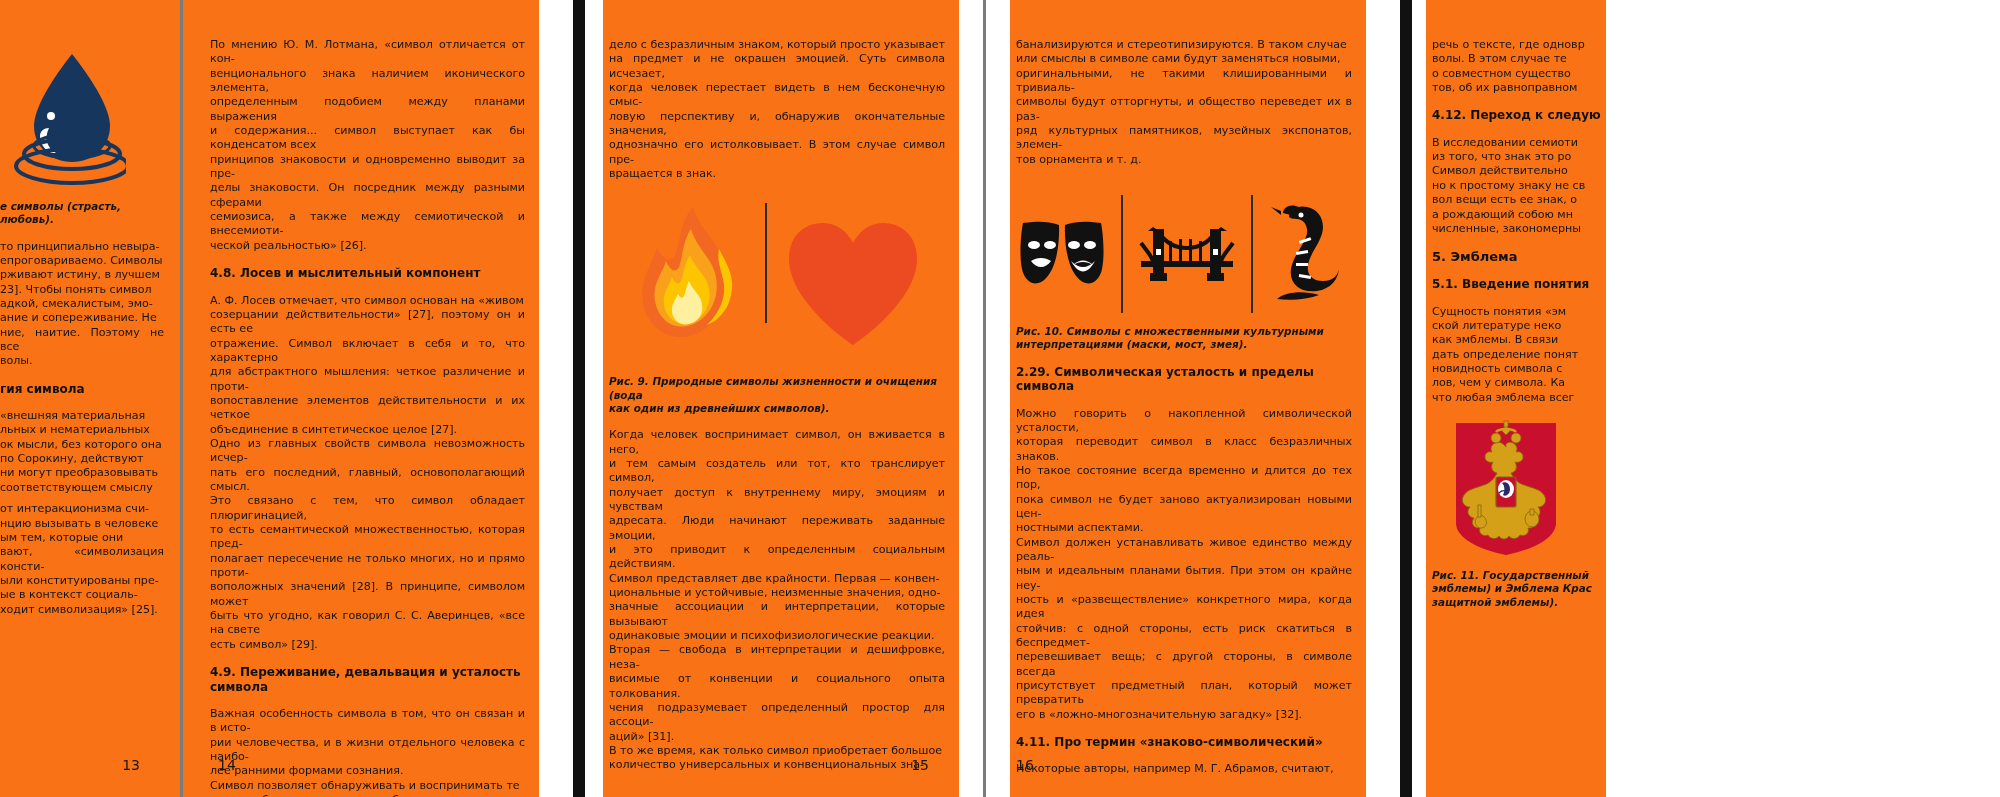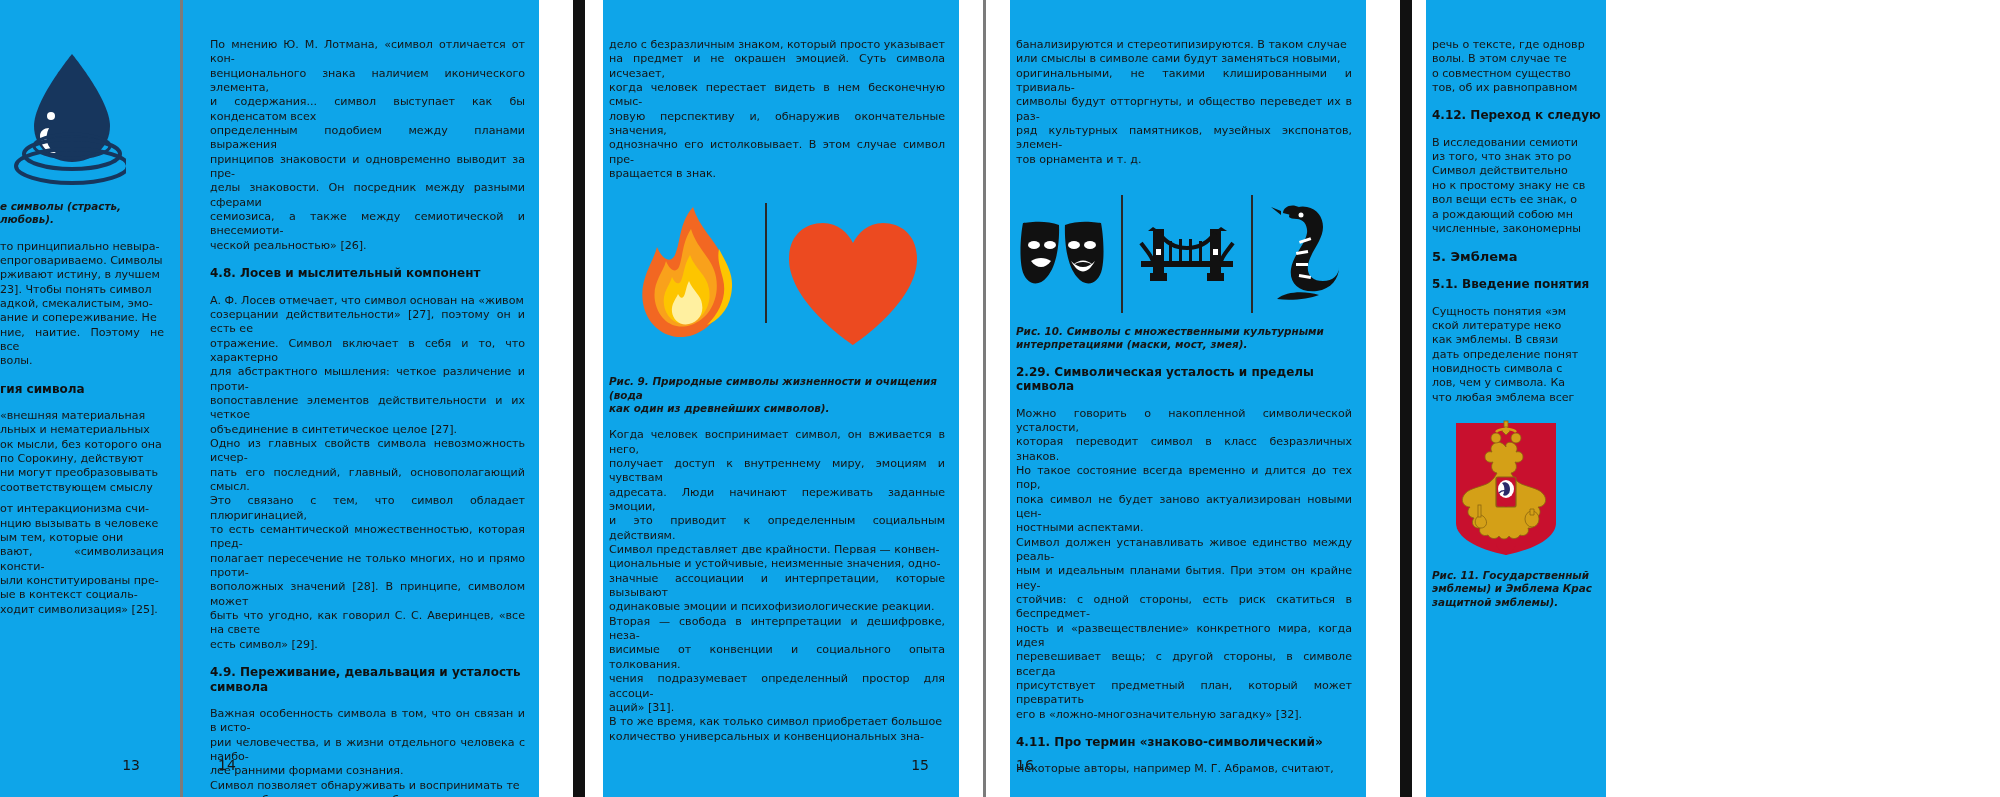--- a/index.html
+++ b/index.html
@@ -13,21 +13,21 @@
     position:relative;
     width:2000px;height:797px;
     display:flex;
     align-items:stretch;
     background:#fff;
   }
 
   
   .page{
     position:relative;
-    background:#0ea5e9;
+    background:#f97316;
     box-sizing:border-box;
     overflow:hidden;
     flex:0 0 auto;
   }
   .page-inner{
     position:relative;
     height:100%;
     box-sizing:border-box;
     padding-top:38px;
     display:flex;
@@ -194,22 +194,22 @@
     </div>
   </div>
 
   <div class="gutter-thin"></div>
 
   <div class="page p14">
     <div class="page-inner" style="padding-left:27px;padding-right:14px;">
       <div class="col">
         <div class="body-text">По мнению Ю. М. Лотмана, «символ отличается от кон-</div>
         <div class="body-text">венционального знака наличием иконического элемента,</div>
+        <div class="body-text">определенным подобием между планами выражения</div>
         <div class="body-text">и содержания... символ выступает как бы конденсатом всех</div>
-        <div class="body-text">определенным подобием между планами выражения</div>
         <div class="body-text">принципов знаковости и одновременно выводит за пре-</div>
         <div class="body-text">делы знаковости. Он посредник между разными сферами</div>
         <div class="body-text">семиозиса, а также между семиотической и внесемиоти-</div>
         <div class="body-text">ческой реальностью» [26].</div>
 
         <div class="para-gap"></div>
         <h3 class="section">4.8. Лосев и мыслительный компонент</h3>
         <div class="para-gap"></div>
 
         <div class="body-text">А. Ф. Лосев отмечает, что символ основан на «живом</div>
@@ -273,20 +273,21 @@
             </svg>
           </div>
         </div>
 
         <div style="height:12px"></div>
         <div class="caption">Рис. 9. Природные символы жизненности и очищения (вода</div>
         <div class="caption">как один из древнейших символов).</div>
         <div class="para-gap"></div>
 
         <div class="body-text">Когда человек воспринимает символ, он вживается в него,</div>
+        <div class="body-text">и тем самым создатель или тот, кто транслирует символ,</div>
         <div class="body-text">получает доступ к внутреннему миру, эмоциям и чувствам</div>
         <div class="body-text">адресата. Люди начинают переживать заданные эмоции,</div>
         <div class="body-text">и это приводит к определенным социальным действиям.</div>
         <div class="body-text">Символ представляет две крайности. Первая — конвен-</div>
         <div class="body-text">циональные и устойчивые, неизменные значения, одно-</div>
         <div class="body-text">значные ассоциации и интерпретации, которые вызывают</div>
         <div class="body-text">одинаковые эмоции и психофизиологические реакции.</div>
         <div class="body-text">Вторая — свобода в интерпретации и дешифровке, неза-</div>
         <div class="body-text">висимые от конвенции и социального опыта толкования.</div>
         <div class="body-text">чения подразумевает определенный простор для ассоци-</div>
@@ -370,22 +371,22 @@
         <h3 class="section">2.29. Символическая усталость и пределы символа</h3>
         <div class="para-gap"></div>
 
         <div class="body-text">Можно говорить о накопленной символической усталости,</div>
         <div class="body-text">которая переводит символ в класс безразличных знаков.</div>
         <div class="body-text">Но такое состояние всегда временно и длится до тех пор,</div>
         <div class="body-text">пока символ не будет заново актуализирован новыми цен-</div>
         <div class="body-text">ностными аспектами.</div>
         <div class="body-text">Символ должен устанавливать живое единство между реаль-</div>
         <div class="body-text">ным и идеальным планами бытия. При этом он крайне неу-</div>
+        <div class="body-text">ность и «развеществление» конкретного мира, когда идея</div>
         <div class="body-text">стойчив: с одной стороны, есть риск скатиться в беспредмет-</div>
-        <div class="body-text">ность и «развеществление» конкретного мира, когда идея</div>
         <div class="body-text">перевешивает вещь; с другой стороны, в символе всегда</div>
         <div class="body-text">присутствует предметный план, который может превратить</div>
         <div class="body-text">его в «ложно-многозначительную загадку» [32].</div>
 
         <div class="para-gap"></div>
         <h3 class="section">4.11. Про термин «знаково-символический»</h3>
         <div class="para-gap"></div>
 
         <div class="body-text">Некоторые авторы, например М. Г. Абрамов, считают,</div>
 

